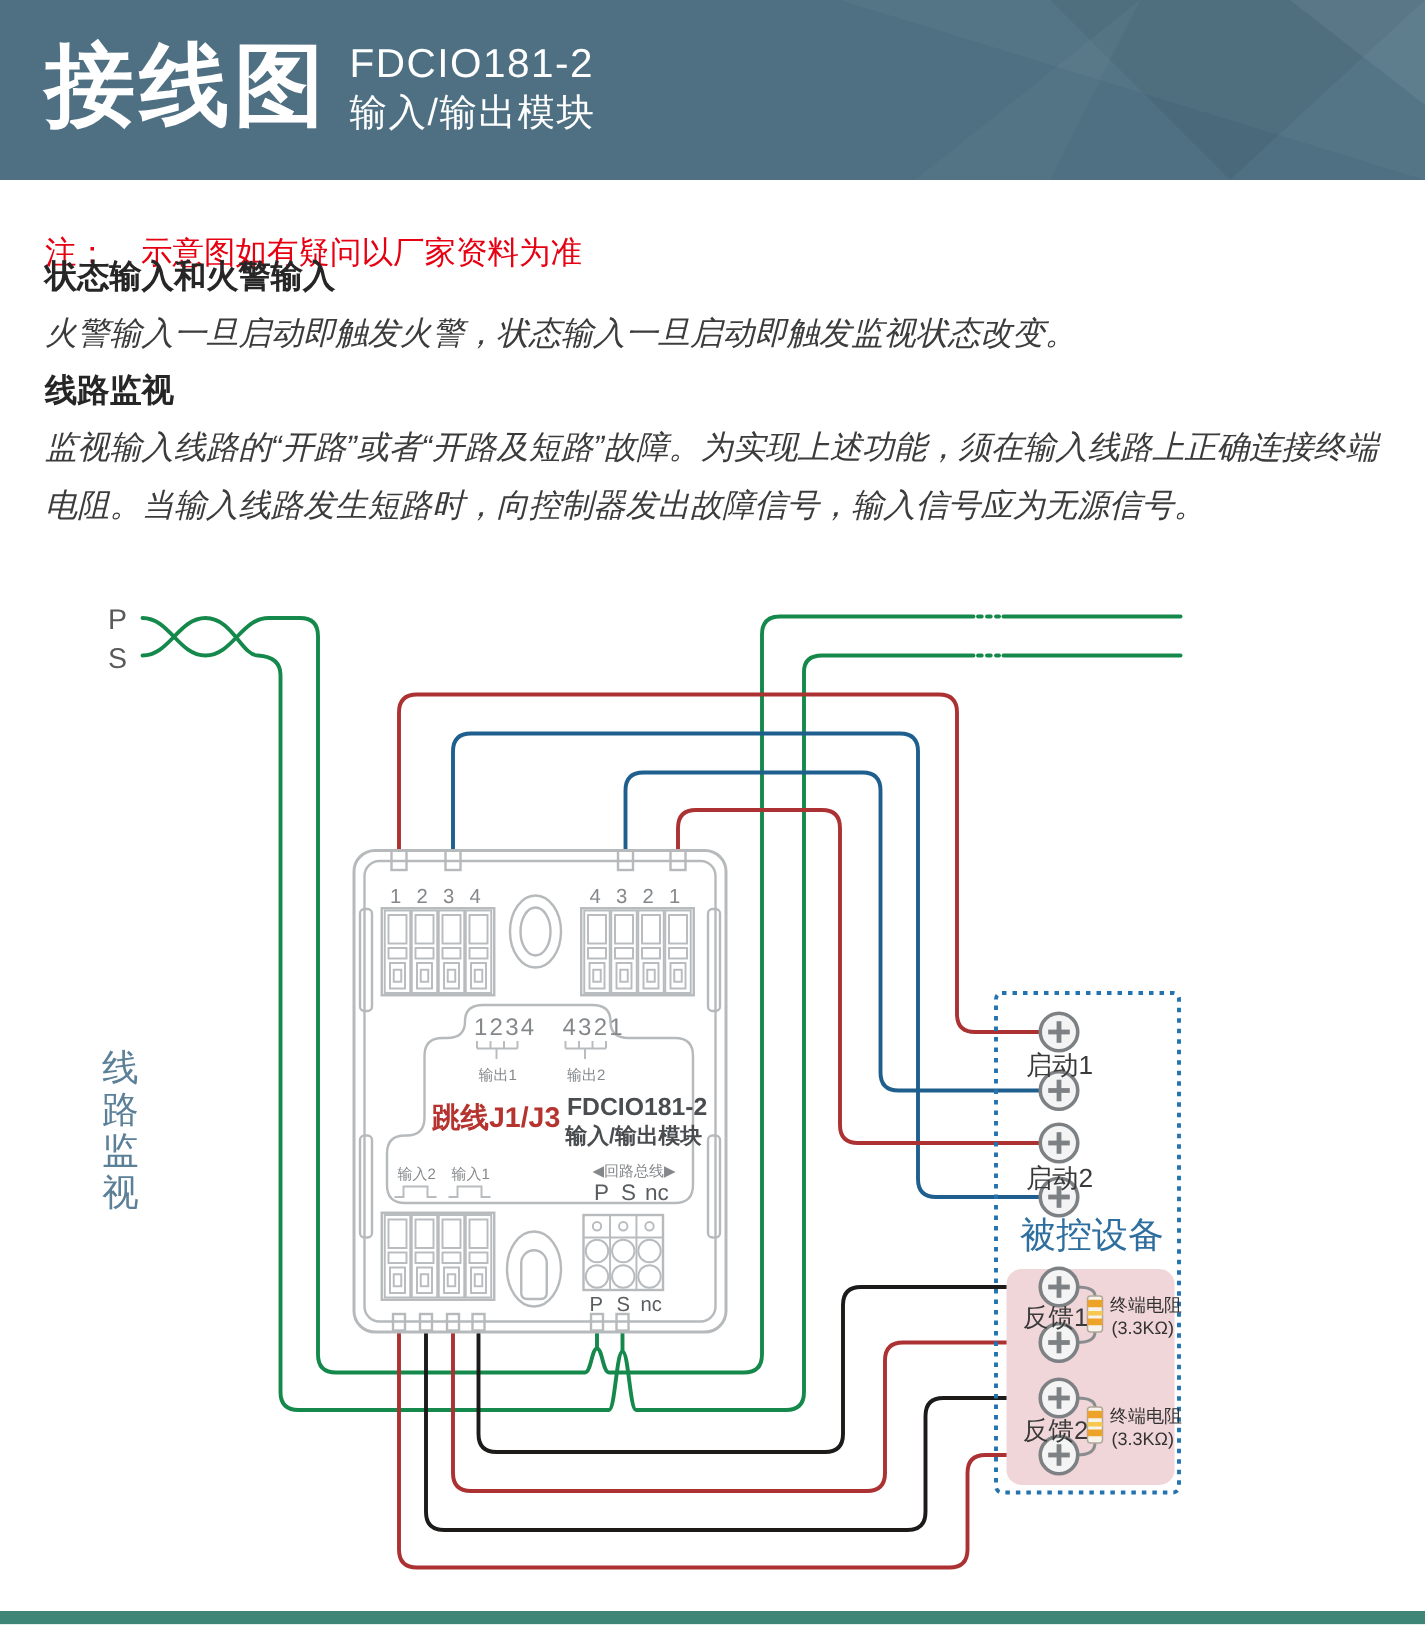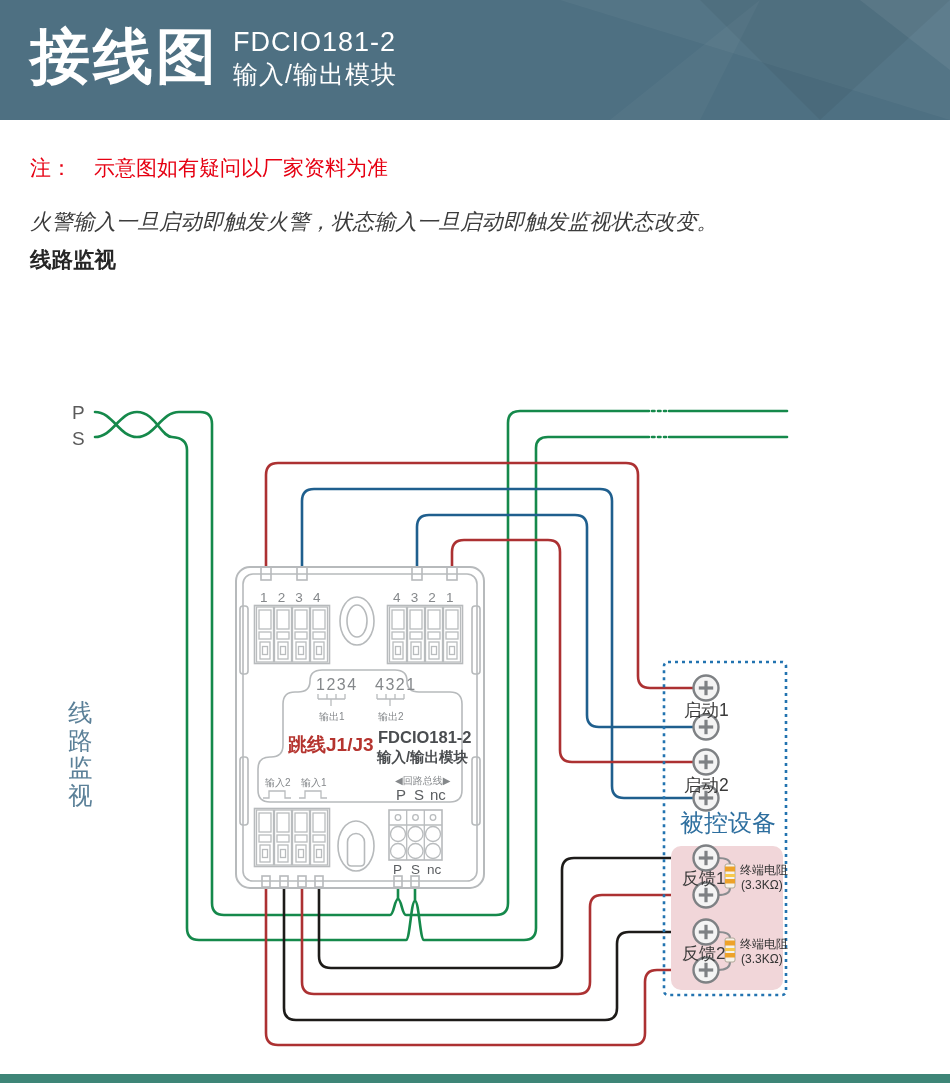--- a/index.html
+++ b/index.html
@@ -49,22 +49,24 @@
     </svg>
     <div class="title">接线图</div>
     <div class="model">FDCIO181-2</div>
     <div class="subtitle">输入/输出模块</div>
   </div>
 
   <div class="note">
     <span class="pfx">注：</span><span>示意图如有疑问以厂家资料为准</span>
   </div>
 
+  <h2 class="h-sec" style="top:169px;">状态输入和火警输入</h2>
   <p class="p-sec" style="top:203px;">火警输入一旦启动即触发火警，状态输入一旦启动即触发监视状态改变。</p>
   <h2 class="h-sec" style="top:245px;">线路监视</h2>
+  <p class="p-sec" style="top:279px;">监视输入线路的“开路”或者“开路及短路”故障。为实现上述功能，须在输入线路上正确连接终端电阻。当输入线路发生短路时，向控制器发出故障信号，输入信号应为无源信号。</p>
 
   <div class="vlabel">线路监视</div>
 
   <svg class="diagram" width="950" height="695" viewBox="0 388 950 695" xmlns="http://www.w3.org/2000/svg" xmlns:xlink="http://www.w3.org/1999/xlink">
 
     <defs>
 
       <g id="tc">
         <rect x="0" y="0" width="17" height="55" class="modthin"></rect>
         <rect x="2.5" y="3" width="12" height="19" class="modthin"></rect>

